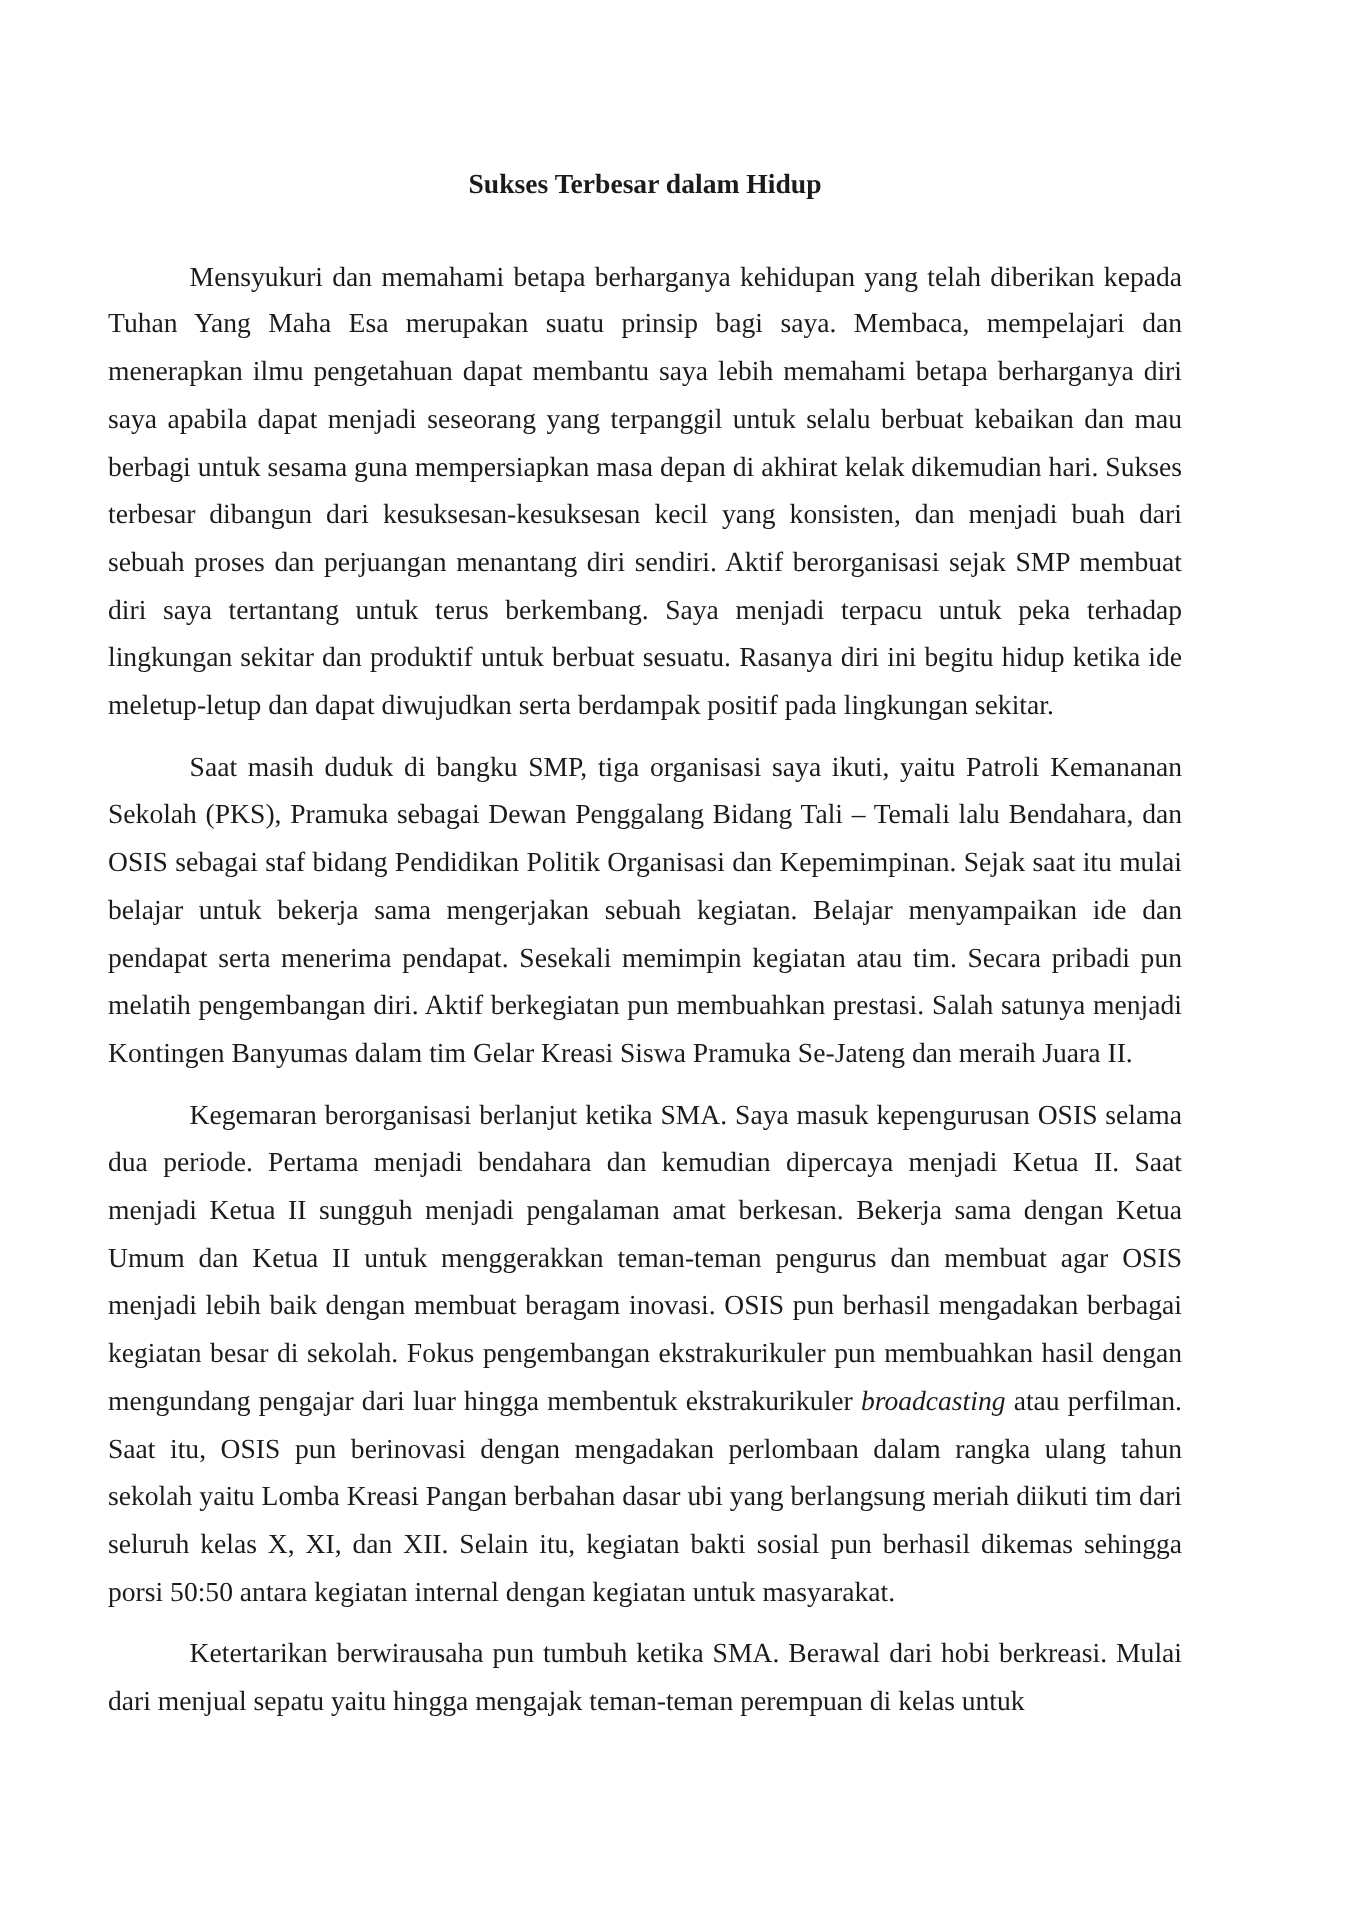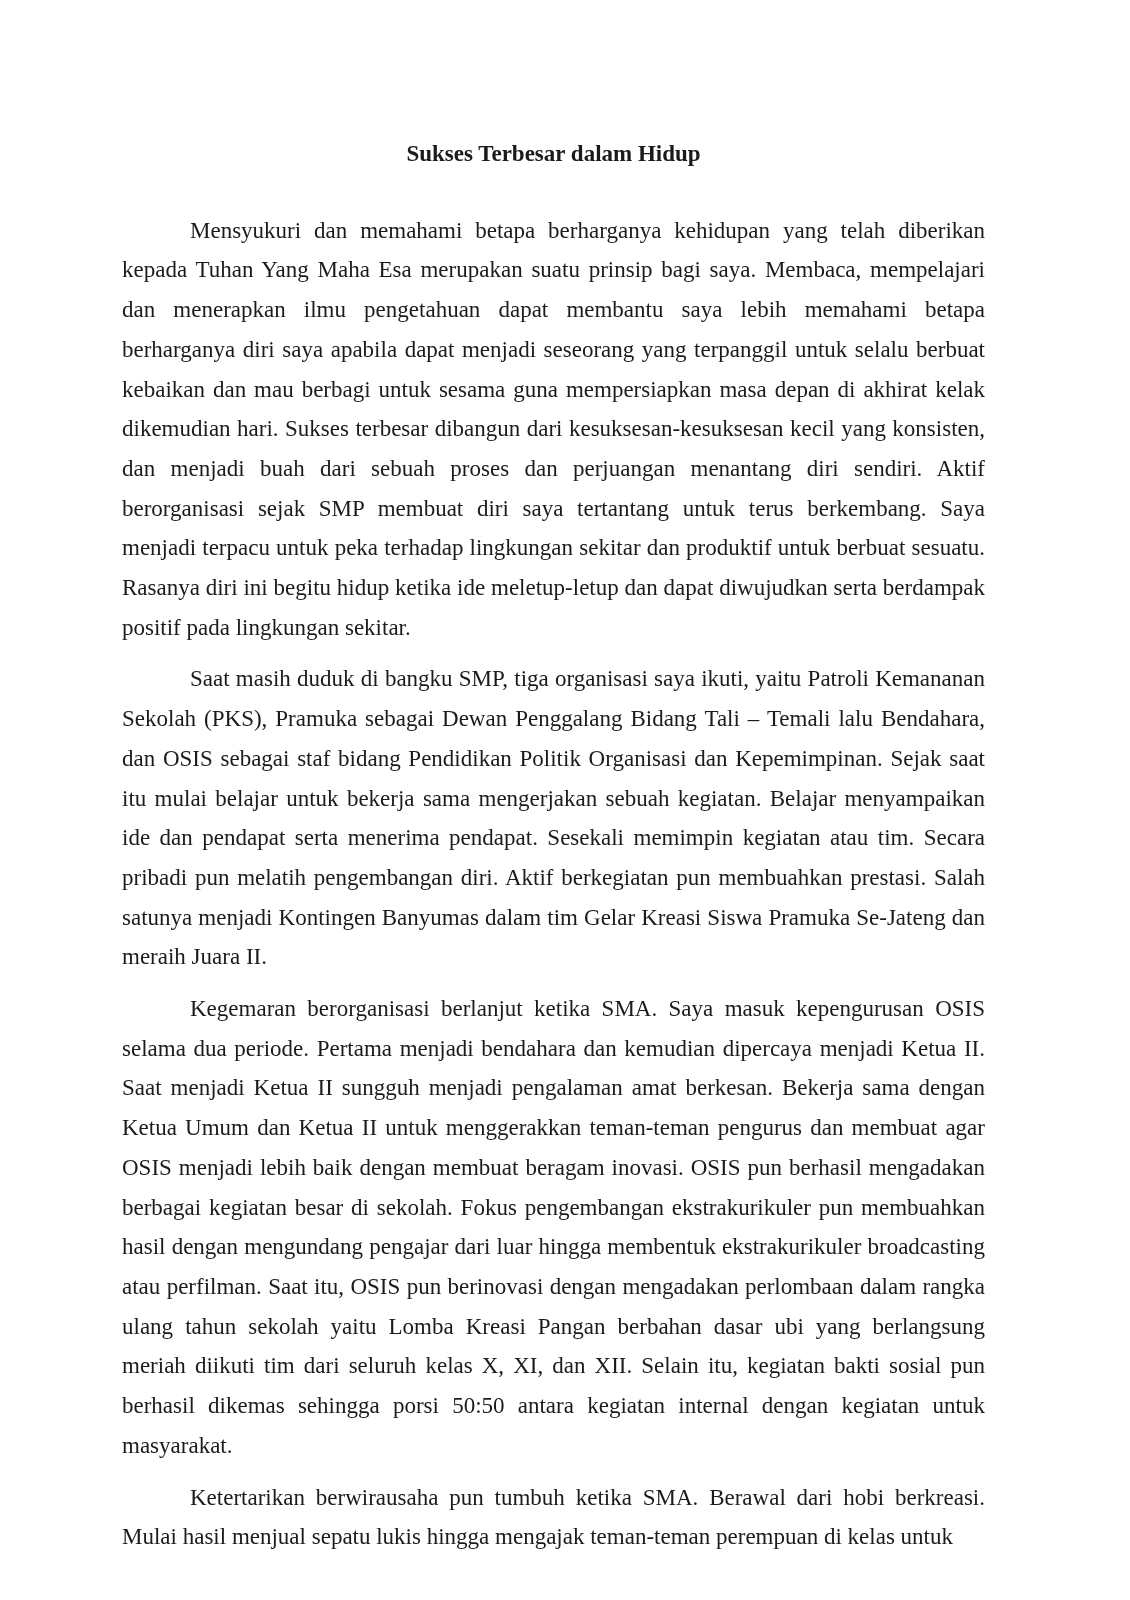--- a/index.html
+++ b/index.html
@@ -10,21 +10,21 @@
   body {
     width: 1130px;
     height: 1600px;
     overflow: hidden;
   }
   .page {
     box-sizing: border-box;
     width: 1130px;
     height: 1600px;
     background: #ffffff;
-    padding: 134px 133px 0 110px;
+    padding: 134px 133px 0 78px;
     font-family: "Liberation Serif", "DejaVu Serif", serif;
     font-size: 23px;
     line-height: 39.7px;
     color: #1b1b1b;
   }
   .doc-title {
     font-size: 23px;
     font-weight: bold;
     text-align: center;
     line-height: 39.7px;
@@ -32,30 +32,31 @@
     padding: 0;
   }
   .para {
     margin: 12px;
     padding: 0;
     text-align: justify;
     text-justify: inter-word;
     text-indent: 68px;
   }
   .italic {
+    font-style: italic;
   }
 </style>
 </head>
 <body>
 
 <div class="page">
 
   <h1 class="doc-title">Sukses Terbesar dalam Hidup</h1>
 
   <p class="para"><span>Mensyukuri dan memahami betapa berharganya kehidupan yang telah diberikan kepada Tuhan Yang Maha Esa merupakan suatu prinsip bagi saya. Membaca, mempelajari dan menerapkan ilmu pengetahuan dapat membantu saya lebih memahami betapa berharganya diri saya apabila dapat menjadi seseorang yang terpanggil untuk selalu berbuat kebaikan dan mau berbagi untuk sesama guna mempersiapkan masa depan di akhirat kelak dikemudian hari. Sukses terbesar dibangun dari kesuksesan-kesuksesan kecil yang konsisten, dan menjadi buah dari sebuah proses dan perjuangan menantang diri sendiri. Aktif berorganisasi sejak SMP membuat diri saya tertantang untuk terus berkembang. Saya menjadi terpacu untuk peka terhadap lingkungan sekitar dan produktif untuk berbuat sesuatu. Rasanya diri ini begitu hidup ketika ide meletup-letup dan dapat diwujudkan serta berdampak positif pada lingkungan sekitar.</span></p>
 
   <p class="para"><span>Saat masih duduk di bangku SMP, tiga organisasi saya ikuti, yaitu Patroli Kemananan Sekolah (PKS), Pramuka sebagai Dewan Penggalang Bidang Tali – Temali lalu Bendahara, dan OSIS sebagai staf bidang Pendidikan Politik Organisasi dan Kepemimpinan. Sejak saat itu mulai belajar untuk bekerja sama mengerjakan sebuah kegiatan. Belajar menyampaikan ide dan pendapat serta menerima pendapat. Sesekali memimpin kegiatan atau tim. Secara pribadi pun melatih pengembangan diri. Aktif berkegiatan pun membuahkan prestasi. Salah satunya menjadi Kontingen Banyumas dalam tim Gelar Kreasi Siswa Pramuka Se-Jateng dan meraih Juara II.</span></p>
 
   <p class="para"><span>Kegemaran berorganisasi berlanjut ketika SMA. Saya masuk kepengurusan OSIS selama dua periode. Pertama menjadi bendahara dan kemudian dipercaya menjadi Ketua II. Saat menjadi Ketua II sungguh menjadi pengalaman amat berkesan. Bekerja sama dengan Ketua Umum dan Ketua II untuk menggerakkan teman-teman pengurus dan membuat agar OSIS menjadi lebih baik dengan membuat beragam inovasi. OSIS pun berhasil mengadakan berbagai kegiatan besar di sekolah. Fokus pengembangan ekstrakurikuler pun membuahkan hasil dengan mengundang pengajar dari luar hingga membentuk ekstrakurikuler </span><span class="italic">broadcasting</span><span> atau perfilman. Saat itu, OSIS pun berinovasi dengan mengadakan perlombaan dalam rangka ulang tahun sekolah yaitu Lomba Kreasi Pangan berbahan dasar ubi yang berlangsung meriah diikuti tim dari seluruh kelas X, XI, dan XII. Selain itu, kegiatan bakti sosial pun berhasil dikemas sehingga porsi 50:50 antara kegiatan internal dengan kegiatan untuk masyarakat.</span></p>
 
-  <p class="para"><span>Ketertarikan berwirausaha pun tumbuh ketika SMA. Berawal dari hobi berkreasi. Mulai hasil menjual sepatu lukis hingga mengajak teman-teman perempuan di kelas untuk</span></p>
+  <p class="para"><span>Ketertarikan berwirausaha pun tumbuh ketika SMA. Berawal dari hobi berkreasi. Mulai dari menjual sepatu yaitu hingga mengajak teman-teman perempuan di kelas untuk</span></p>
 
 </div>
 
 </body></html>

